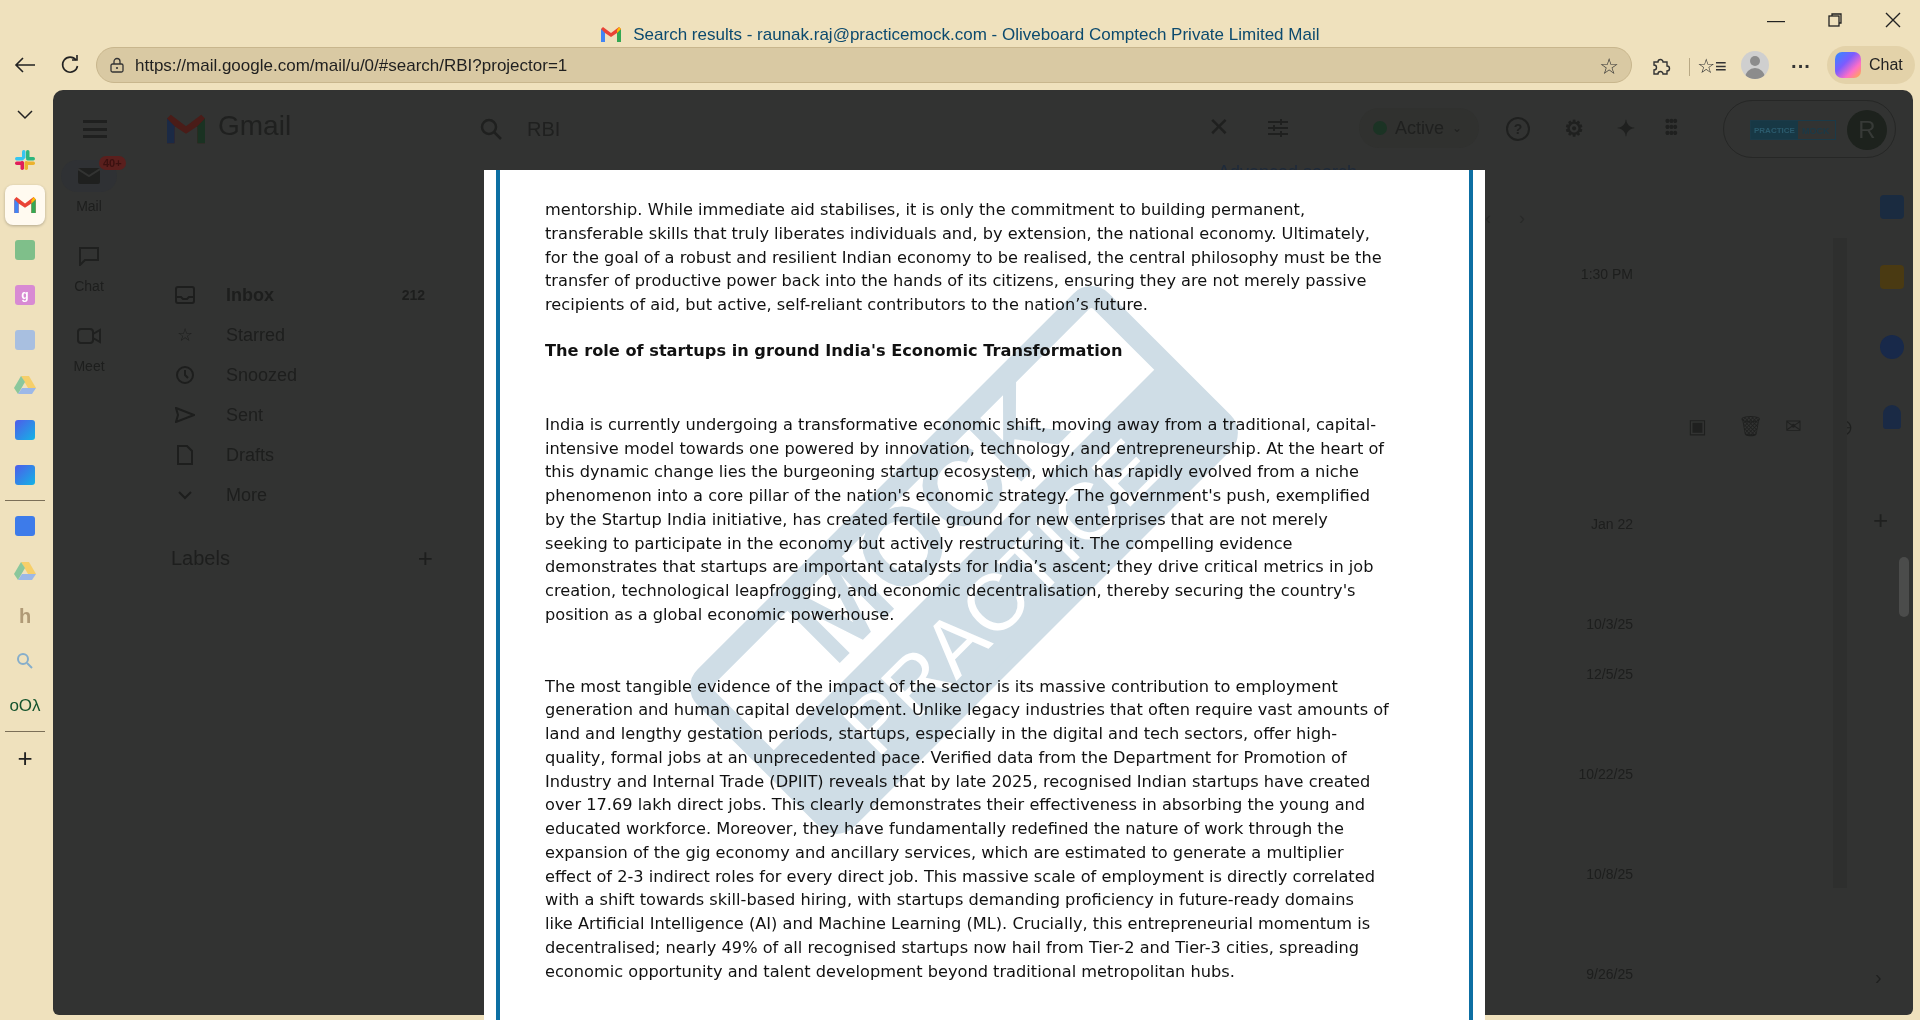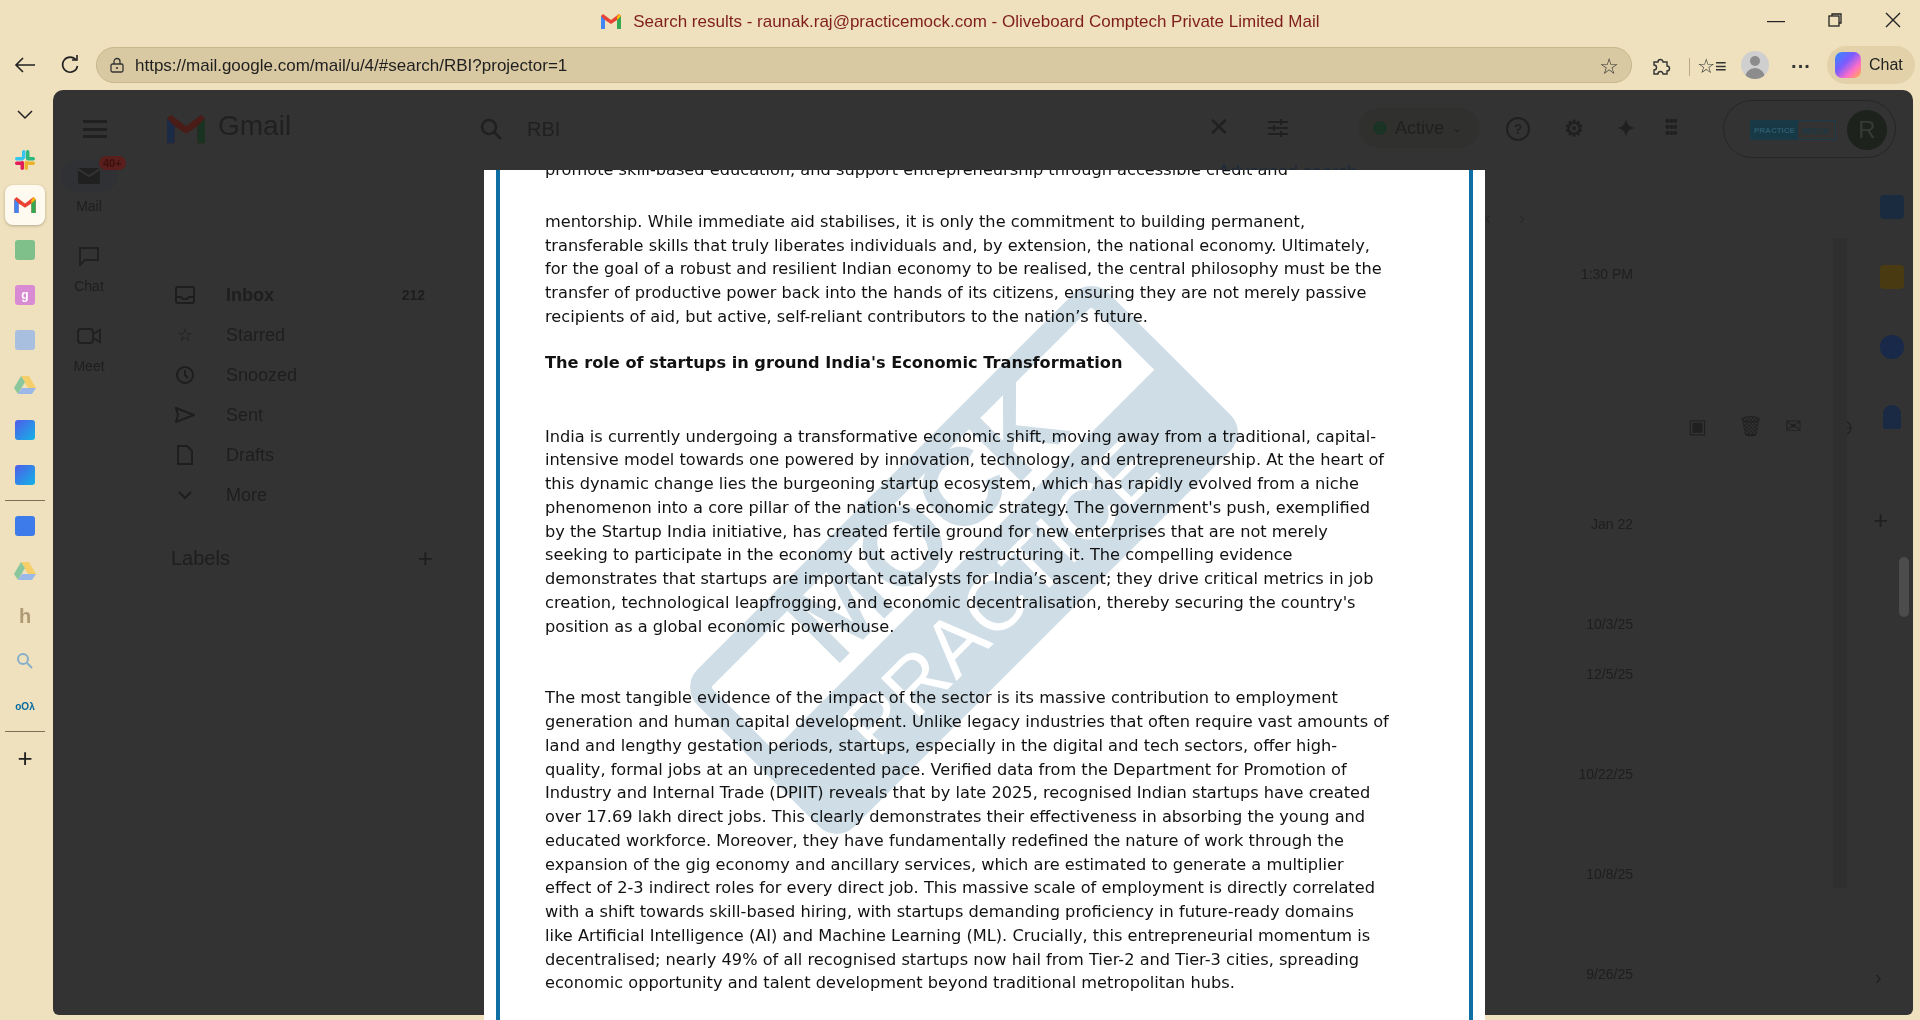--- a/index.html
+++ b/index.html
@@ -1,20 +1,20 @@
 <!DOCTYPE html>
 <html><head>
 <meta charset="utf-8">
 <style>
   * { box-sizing: border-box; margin: 0; padding: 0; }
   html, body { width: 1920px; height: 1020px; overflow: hidden; background: #efe1bd; font-family: "Liberation Sans", sans-serif; }
 
   
   .titlebar { position: absolute; left: 0; top: 0; width: 1920px; height: 40px; background: #efe1bd; }
-  .titlebar .title { position: absolute; left: 0; right: 0; top: 12px; text-align: center; font-size: 17px; color: #7f1d1d; }
+  .titlebar .title { position: absolute; left: 0; right: 0; top: 25px; text-align: center; font-size: 17px; color: #0c4a6e; }
   .titlebar .title .gm { display: inline-block; width: 20px; height: 15px; vertical-align: -2px; margin-right: 8px; }
   .win-ctrl { position: absolute; top: 6px; width: 40px; height: 28px; display: flex; align-items: center; justify-content: center; color: #222; font-size: 18px; }
 
   .navbar { position: absolute; left: 0; top: 44px; width: 1920px; height: 42px; }
   .nav-btn { position: absolute; top: 6px; width: 30px; height: 30px; display: flex; align-items: center; justify-content: center; color: #222; font-size: 22px; }
   .urlbar { position: absolute; left: 96px; top: 3px; width: 1536px; height: 36px; border-radius: 18px; background: #d9c9a3; border: 1px solid #c8b68d; }
   .urlbar .lock { position: absolute; left: 12px; top: 9px; width: 16px; height: 16px; }
   .urlbar .url { position: absolute; left: 38px; top: 8px; font-size: 17px; color: #1f1f1f; }
   .urlbar .star { position: absolute; right: 12px; top: 6px; font-size: 22px; color: #333; }
   .tb-icon { position: absolute; top: 7px; width: 30px; height: 30px; display: flex; align-items: center; justify-content: center; color: #333; font-size: 20px; }
@@ -130,21 +130,21 @@
         <path d="M16 5 A7.5 7.5 0 1 0 17.5 11" fill="none" stroke="#222" stroke-width="1.6"></path>
         <path d="M12 5 H17 V0" fill="none" stroke="#222" stroke-width="1.6"></path>
       </svg>
   </div>
   <div class="urlbar">
     <svg class="lock" viewBox="0 0 16 16">
         <rect x="2" y="7" width="12" height="8" rx="1.5" fill="none" stroke="#333" stroke-width="1.3"></rect>
         <path d="M5 7 V4.5 A3 3 0 0 1 11 4.5 V7" fill="none" stroke="#333" stroke-width="1.3"></path>
         <circle cx="8" cy="11" r="1.1" fill="#333"></circle>
       </svg>
-    <span class="url">https://mail.google.com/mail/u/4/#search/RBI?projector=1</span>
+    <span class="url">https://mail.google.com/mail/u/0/#search/RBI?projector=1</span>
     <span class="star">☆</span>
   </div>
   <div class="tb-icon" style="left:1646px">
     <svg width="22" height="22" viewBox="0 0 22 22">
         <path d="M4 7 H8 A2.5 2.5 0 1 1 13 7 H17 V11 A2.5 2.5 0 1 1 17 16 V19 H13 A2.5 2.5 0 1 0 8 19 H4 V15 A2.5 2.5 0 1 0 4 10 Z" fill="none" stroke="#333" stroke-width="1.4"></path>
       </svg>
   </div>
   <div style="position:absolute;left:1689px;top:14px;width:1px;height:18px;background:#b9a985"></div>
   <div class="tb-icon" style="left:1697px">
     <span>☆≡</span>
@@ -220,21 +220,21 @@
   </div>
   <div class="edge-item" style="top:506px;color:#b09a76;font-weight:bold;font-size:20px">
     <span>h</span>
   </div>
   <div class="edge-item" style="top:551px">
     <svg width="18" height="18">
         <circle cx="7" cy="7" r="5" fill="none" stroke="#86aecb" stroke-width="2"></circle>
         <path d="M11 11 L16 16" stroke="#86aecb" stroke-width="2"></path>
       </svg>
   </div>
-  <div class="edge-item" style="top:596px;color:#0369a1;font-size:10px;font-weight:bold">
+  <div class="edge-item" style="top:596px;color:#14532d;font-size:17px;font-weight:normal">
     <span>oOλ</span>
   </div>
   <div class="edge-sep" style="top:641px"></div>
   <div class="edge-item" style="top:648px;font-size:26px;color:#222">
     <span>+</span>
   </div>
 </div>
 
 <div class="gmail">
   <div class="g-menu"></div>
@@ -429,21 +429,20 @@
   <svg class="watermark" viewBox="0 0 600 600">
     <g transform="rotate(-45 300 300)" fill="#cfdde6">
       <rect x="20" y="200" width="560" height="200" rx="14" fill="none" stroke="#cfdde6" stroke-width="22"></rect>
       <rect x="20" y="300" width="560" height="100" fill="#cfdde6"></rect>
       <text x="300" y="285" text-anchor="middle" font-family="Liberation Sans, sans-serif" font-weight="bold" font-size="110" fill="#cfdde6">MOCK</text>
       <text x="300" y="380" text-anchor="middle" font-family="Liberation Sans, sans-serif" font-size="80" fill="#ffffff">PRACTICE</text>
     </g>
   </svg>
 
   <div class="doc-body">
-    <p class="cut">promote skill-based education, and support entrepreneurship through accessible credit and</p>
     <p>mentorship. While immediate aid stabilises, it is only the commitment to building permanent,
 transferable skills that truly liberates individuals and, by extension, the national economy. Ultimately,
 for the goal of a robust and resilient Indian economy to be realised, the central philosophy must be the
 transfer of productive power back into the hands of its citizens, ensuring they are not merely passive
 recipients of aid, but active, self-reliant contributors to the nation’s future.</p>
     <h3>The role of startups in ground India's Economic Transformation</h3>
     <p class="p2">India is currently undergoing a transformative economic shift, moving away from a traditional, capital-
 intensive model towards one powered by innovation, technology, and entrepreneurship. At the heart of
 this dynamic change lies the burgeoning startup ecosystem, which has rapidly evolved from a niche
 phenomenon into a core pillar of the nation's economic strategy. The government's push, exemplified

